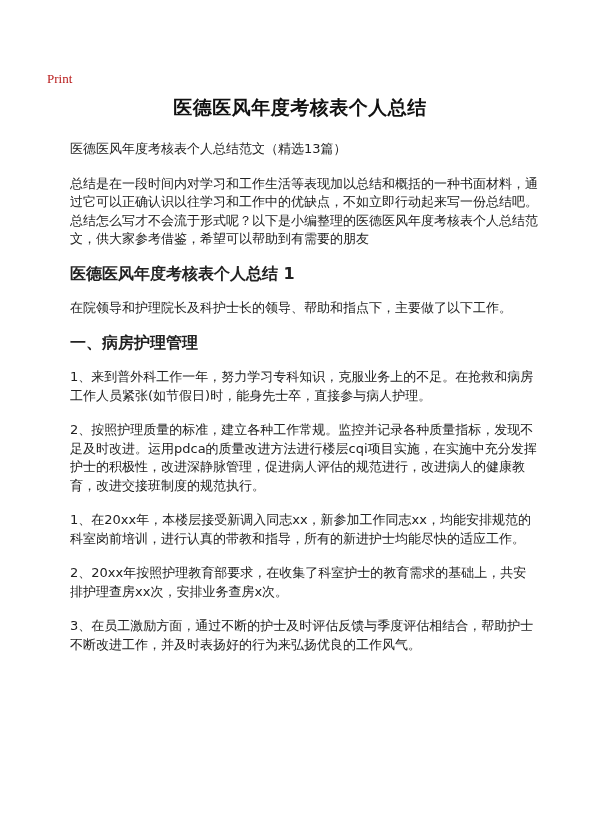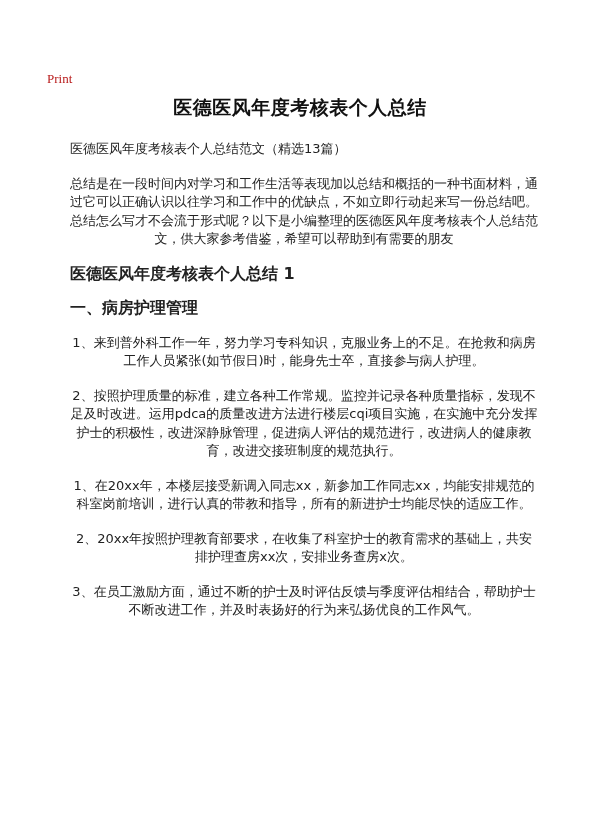--- a/index.html
+++ b/index.html
@@ -17,33 +17,34 @@
       position: absolute; left: 0; width: 600px; top: 82px;
       text-align: center; font-size: 19px; font-weight: bold; color: #111;
       letter-spacing: 0.5px;
     }
     .content {
       position: absolute; left: 54px; top: 124px; width: 500px;
       font-size: 13px; line-height: 18.5px;
     }
     .content p { margin: 16px; }
     .subtitle { margin-bottom: 11px !important; }
-    .para { margin-bottom: 15px !important; text-align: center; }
+    .para { margin-bottom: 15px !important; }
     .heading { font-weight: bold; margin-bottom: 15px !important; font-size: 16px; }
   </style>
 </head>
 <body>
 
 <div class="print">Print</div>
 <h1 class="title">医德医风年度考核表个人总结</h1>
 
 <div class="content">
   <p class="subtitle">医德医风年度考核表个人总结范文（精选13篇）</p>
   <p class="para">总结是在一段时间内对学习和工作生活等表现加以总结和概括的一种书面材料，通过它可以正确认识以往学习和工作中的优缺点，不如立即行动起来写一份总结吧。总结怎么写才不会流于形式呢？以下是小编整理的医德医风年度考核表个人总结范文，供大家参考借鉴，希望可以帮助到有需要的朋友</p>
   <p class="heading">医德医风年度考核表个人总结 1</p>
+  <p class="para">在院领导和护理院长及科护士长的领导、帮助和指点下，主要做了以下工作。</p>
 
   <p class="heading">一、病房护理管理</p>
   <p class="para">1、来到普外科工作一年，努力学习专科知识，克服业务上的不足。在抢救和病房工作人员紧张(如节假日)时，能身先士卒，直接参与病人护理。</p>
   <p class="para">2、按照护理质量的标准，建立各种工作常规。监控并记录各种质量指标，发现不足及时改进。运用pdca的质量改进方法进行楼层cqi项目实施，在实施中充分发挥护士的积极性，改进深静脉管理，促进病人评估的规范进行，改进病人的健康教育，改进交接班制度的规范执行。</p>
 
   <p class="para">1、在20xx年，本楼层接受新调入同志xx，新参加工作同志xx，均能安排规范的科室岗前培训，进行认真的带教和指导，所有的新进护士均能尽快的适应工作。</p>
   <p class="para">2、20xx年按照护理教育部要求，在收集了科室护士的教育需求的基础上，共安排护理查房xx次，安排业务查房x次。</p>
   <p class="para">3、在员工激励方面，通过不断的护士及时评估反馈与季度评估相结合，帮助护士不断改进工作，并及时表扬好的行为来弘扬优良的工作风气。</p>
 </div>
 

